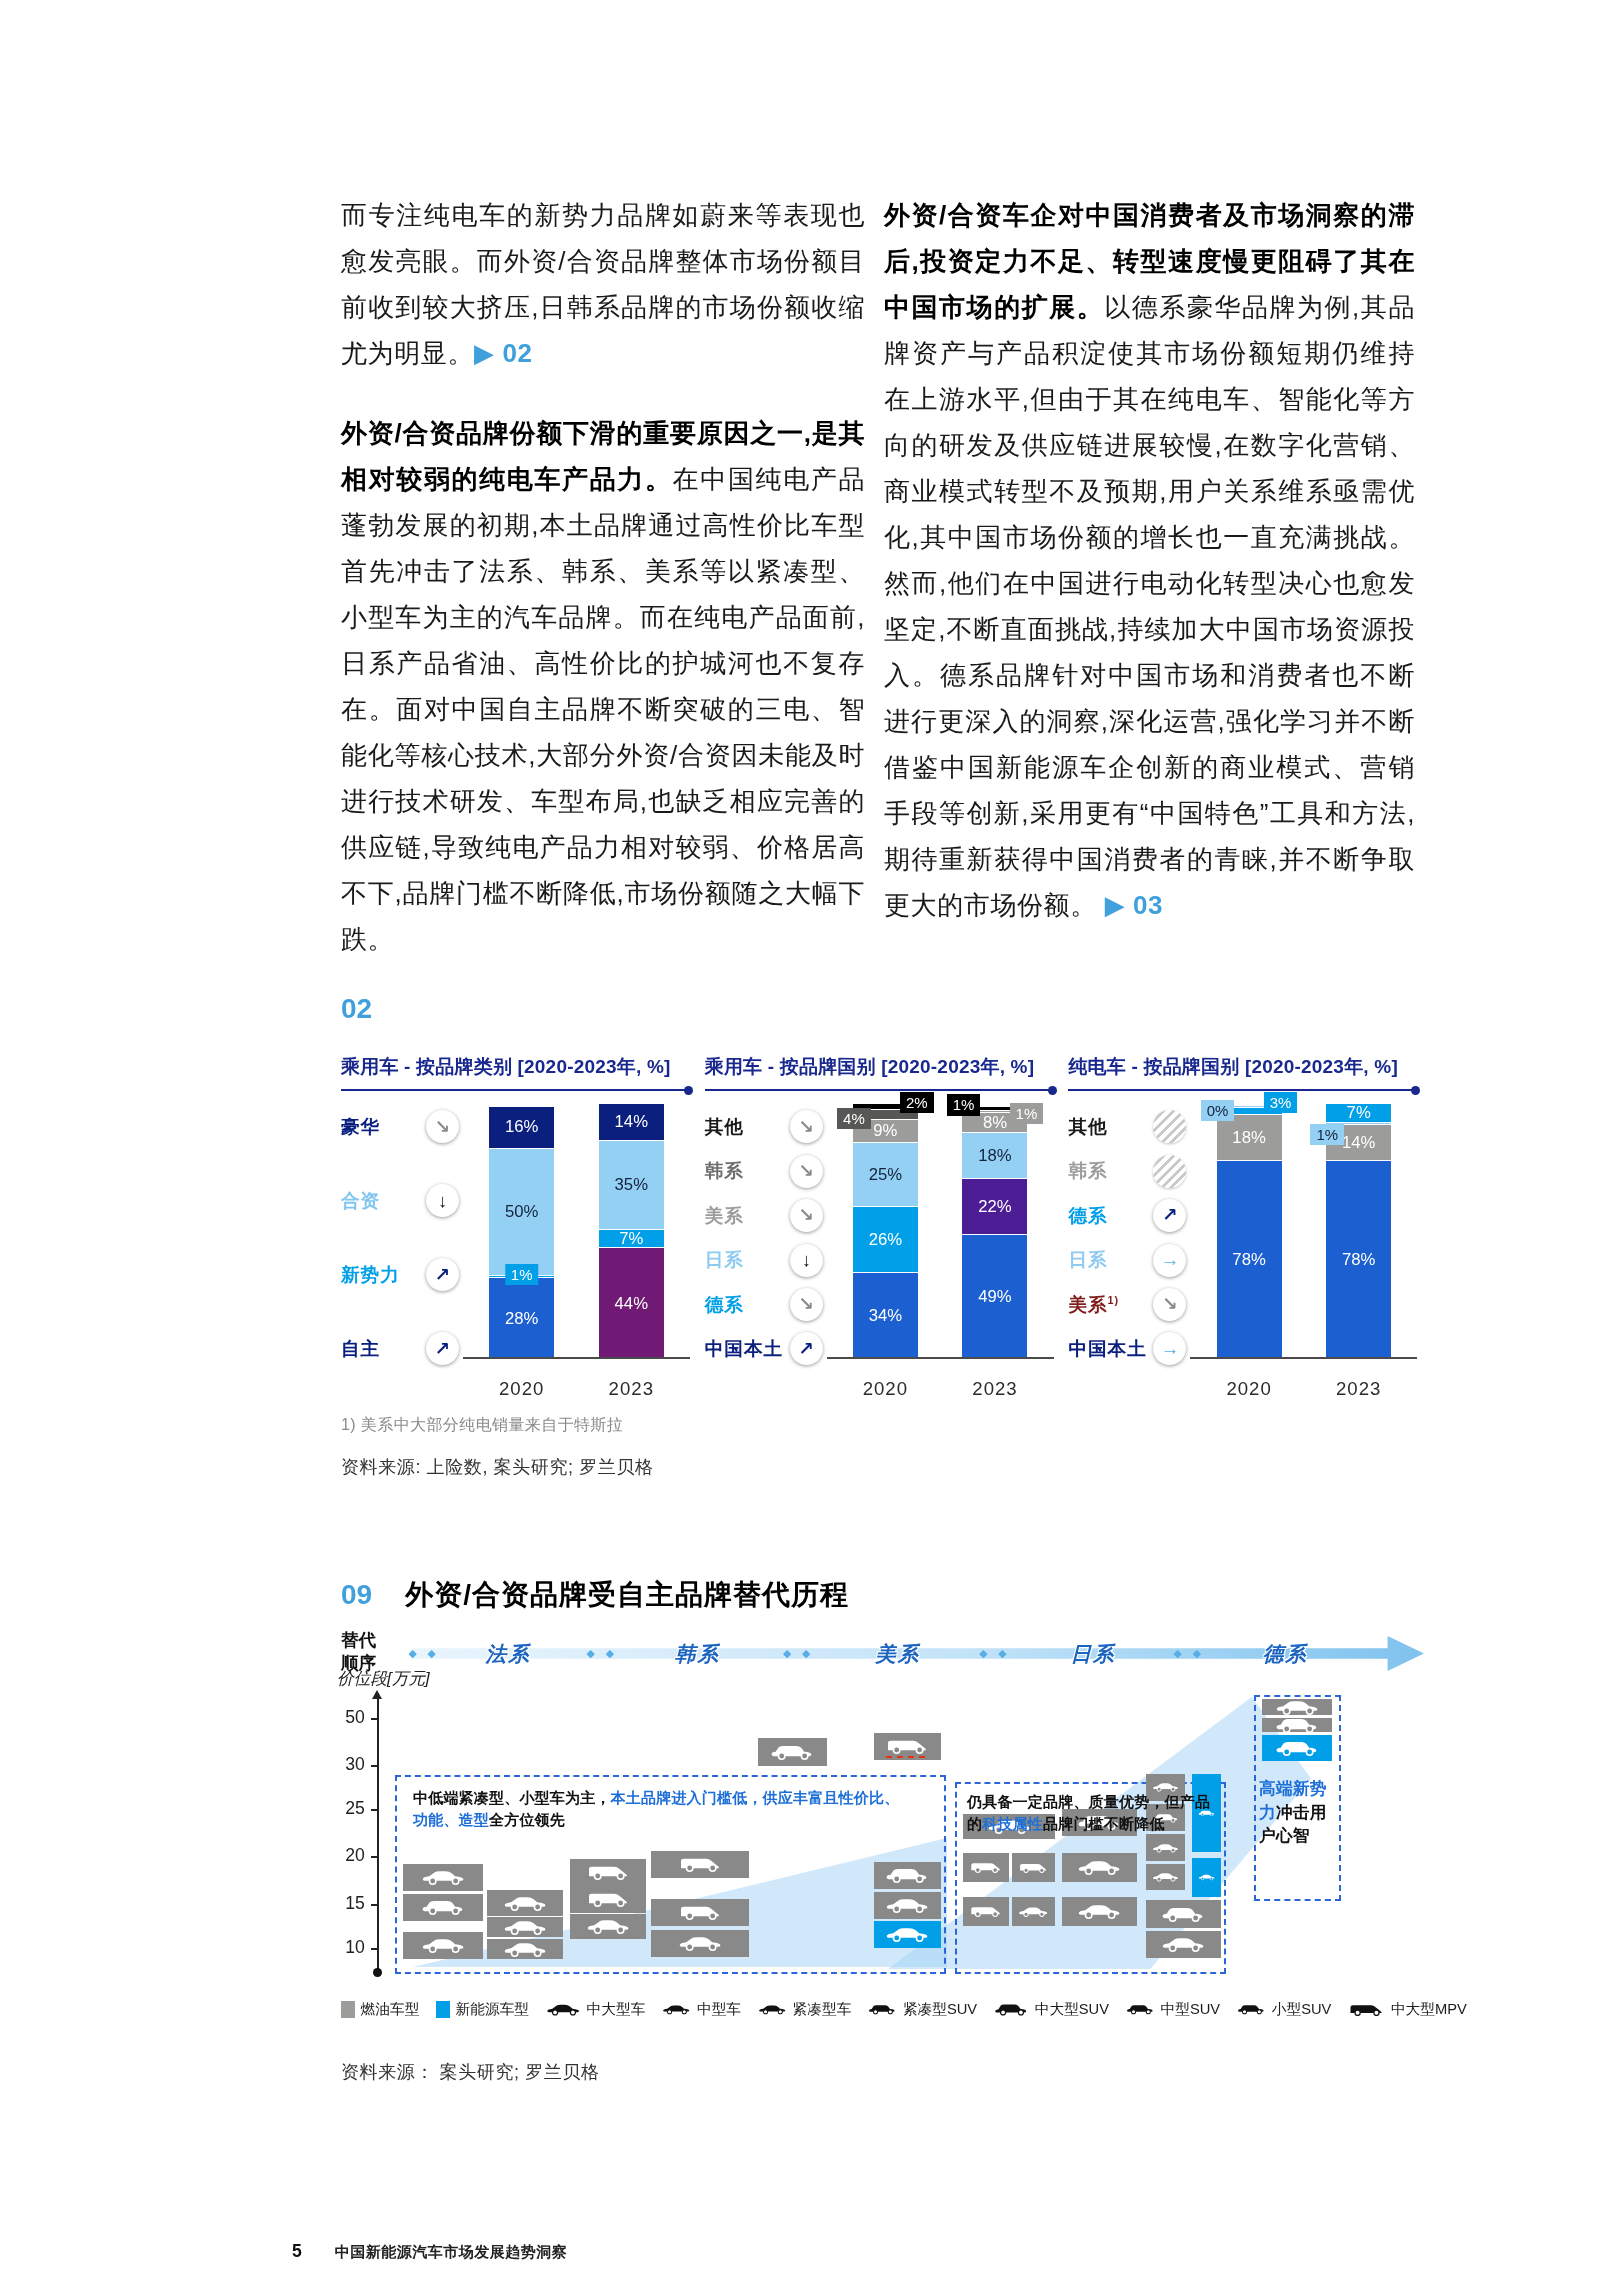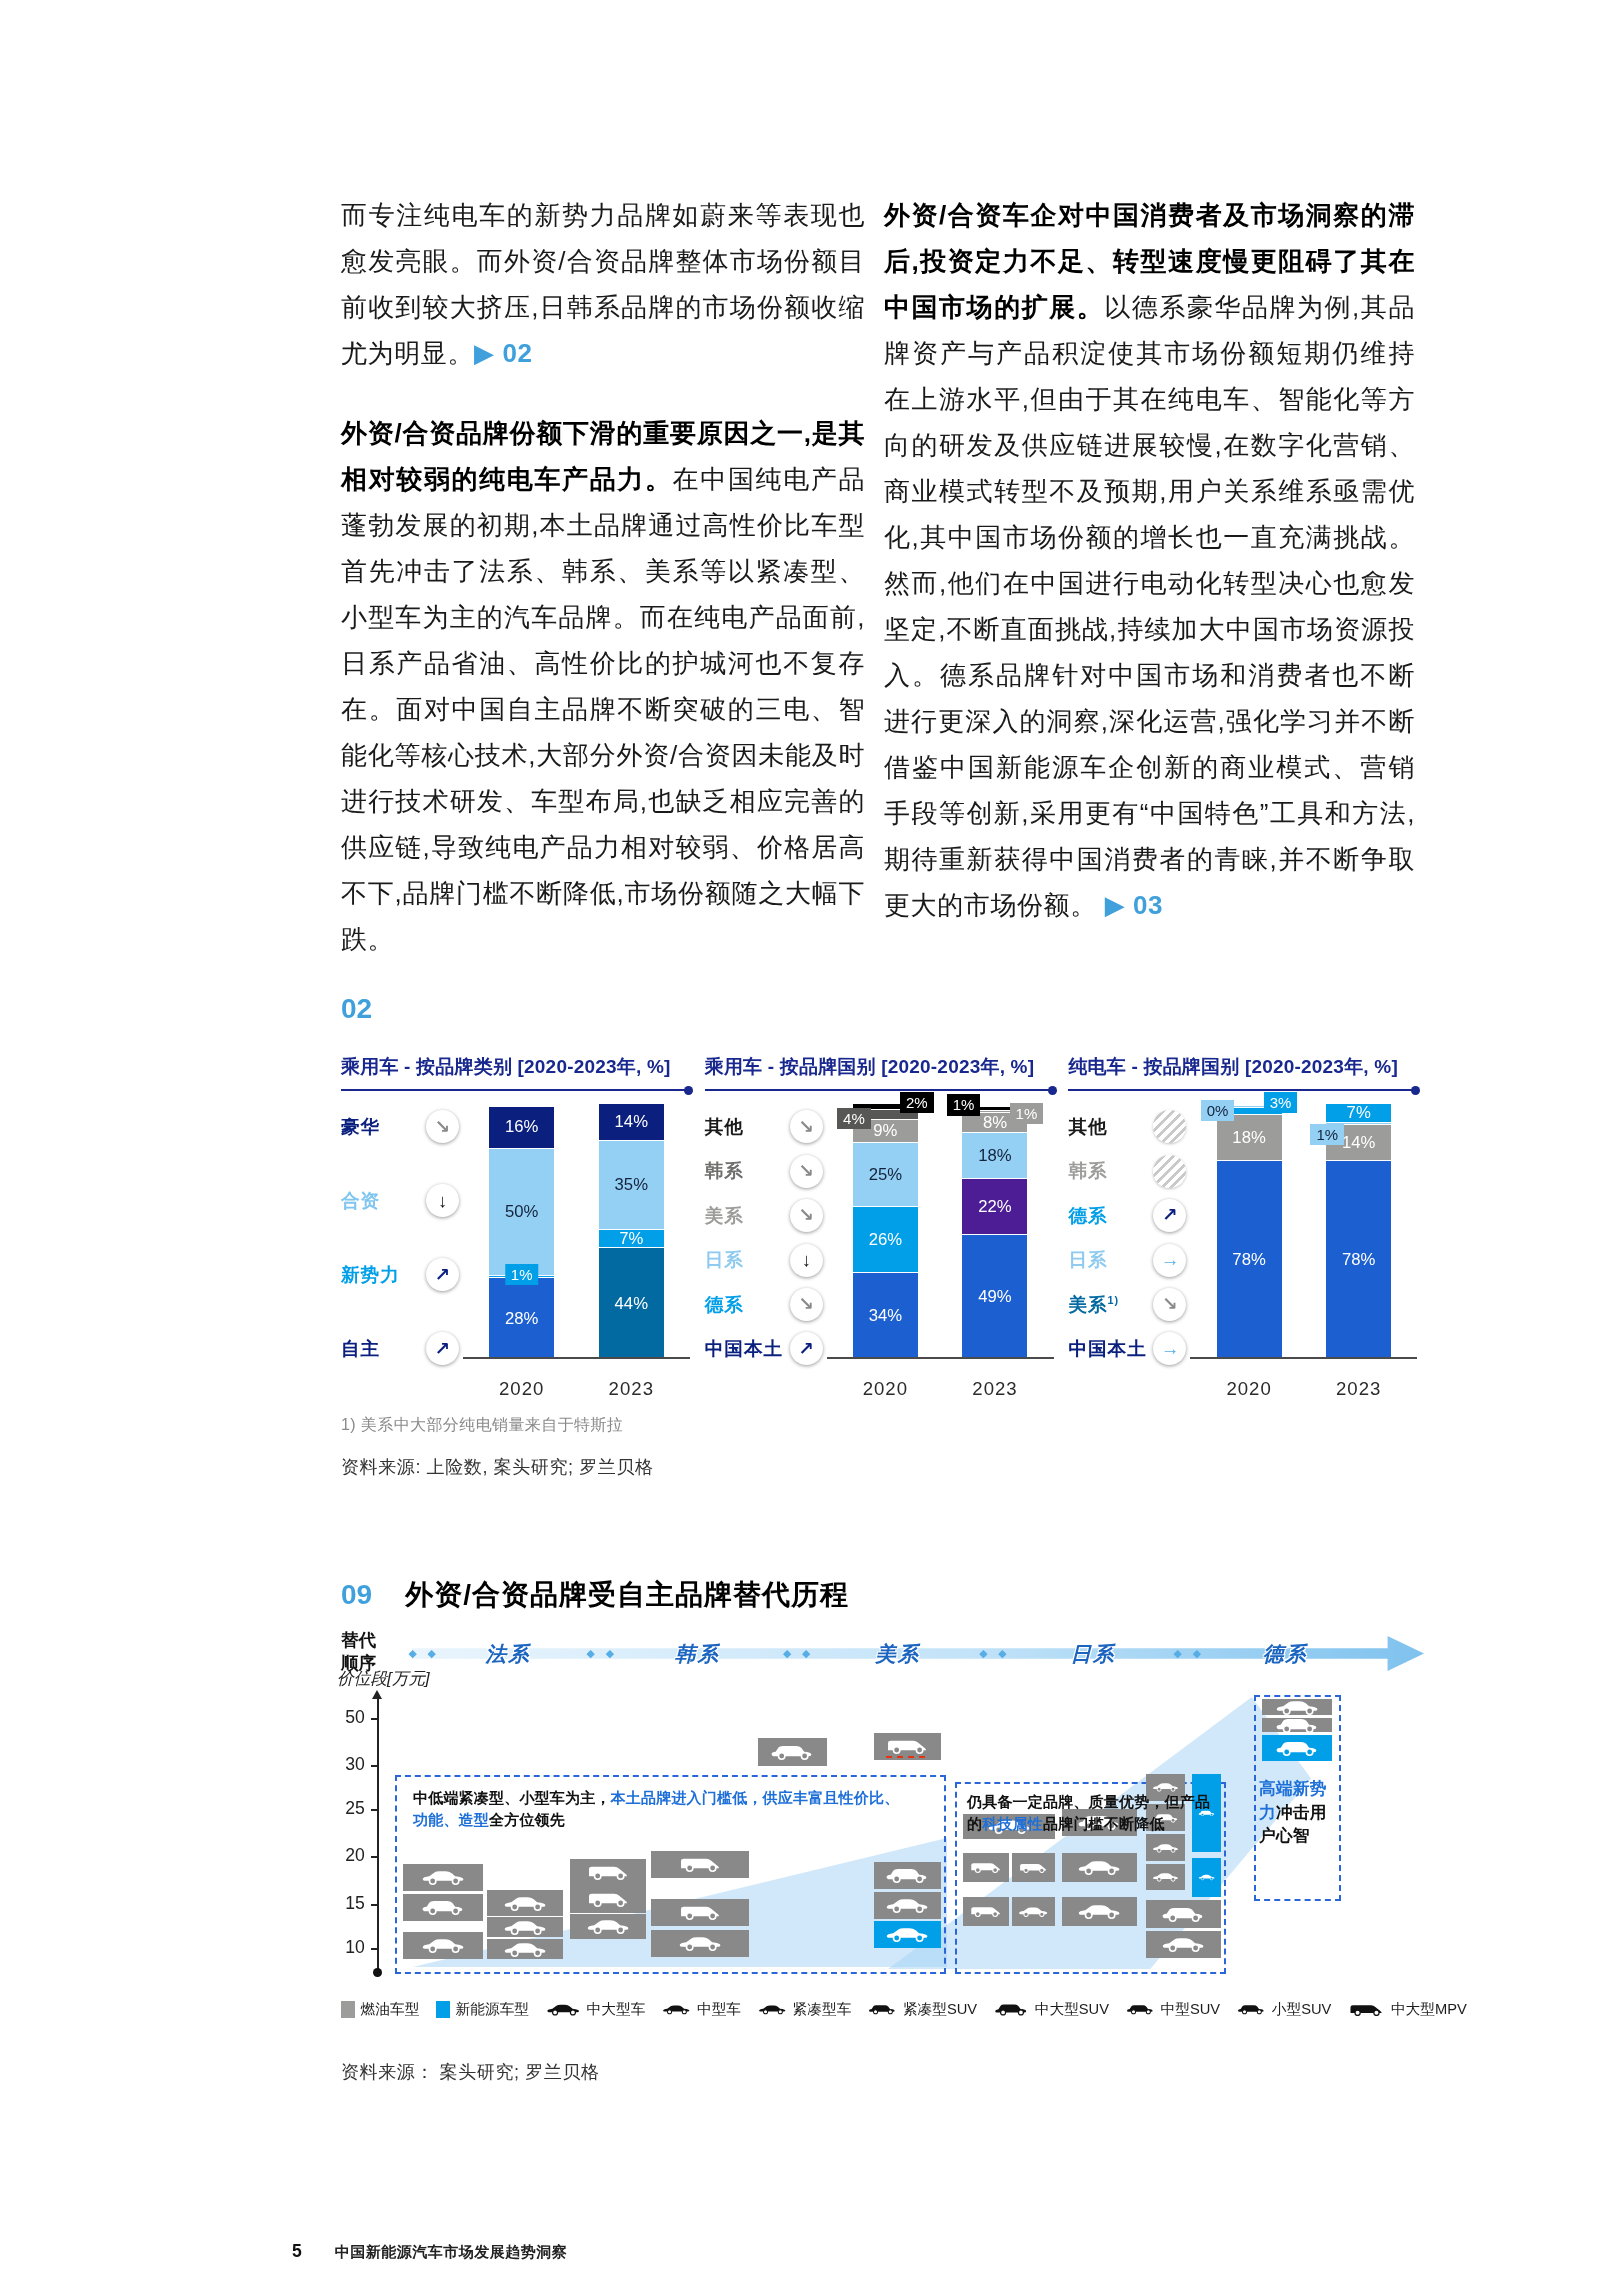--- a/index.html
+++ b/index.html
@@ -103,21 +103,21 @@
               <div class="seg" style="height: 41px; background: rgb(10, 31, 126); color: rgb(255, 255, 255);">16%</div>
               <div class="seg" style="height: 127px; background: rgb(148, 208, 244); color: rgb(20, 35, 60);">50%</div>
               <div class="seg" style="height: 2.5px; background: rgb(0, 159, 232); color: rgb(255, 255, 255);"></div>
               <div class="seg" style="height: 82px; background: rgb(28, 95, 208); color: rgb(255, 255, 255);">28%</div>
               <span class="chip" style="background: rgb(0, 159, 232); color: rgb(255, 255, 255); top: 157px; left: 50%; transform: translateX(-50%);">1%</span>
             </div>
             <div class="bar">
               <div class="seg" style="height: 36px; background: rgb(10, 31, 126); color: rgb(255, 255, 255);">14%</div>
               <div class="seg" style="height: 89px; background: rgb(148, 208, 244); color: rgb(20, 35, 60);">35%</div>
               <div class="seg" style="height: 18px; background: rgb(0, 159, 232); color: rgb(255, 255, 255);">7%</div>
-              <div class="seg" style="height: 112px; background: #0369a1; color: rgb(255, 255, 255);">44%</div>
+              <div class="seg" style="height: 112px; background: #701a75; color: rgb(255, 255, 255);">44%</div>
             </div>
           </div>
           <div class="baseline"></div>
           <div class="years">
             <span>2020</span>
             <span>2023</span>
           </div>
         </div>
       </div>
     </div>
@@ -195,21 +195,21 @@
           </div>
           <div class="lrow">
             <span class="lname" style="color: rgb(0, 159, 232);">德系</span>
             <span class="badge" style="color: rgb(10, 31, 126);">↗</span>
           </div>
           <div class="lrow">
             <span class="lname" style="color: rgb(143, 203, 240);">日系</span>
             <span class="badge" style="color: rgb(85, 172, 228);">→</span>
           </div>
           <div class="lrow">
-            <span class="lname" style="color: #0369a1;">美系<sup>1)</sup></span>
+            <span class="lname" style="color: #7f1d1d;">美系<sup>1)</sup></span>
             <span class="badge" style="color: rgb(138, 138, 137);">↘</span>
           </div>
           <div class="lrow">
             <span class="lname" style="color: rgb(10, 31, 126);">中国本土</span>
             <span class="badge" style="color: rgb(85, 172, 228);">→</span>
           </div>
         </div>
         <div class="plot">
           <div class="bars">
             <div class="bar">

